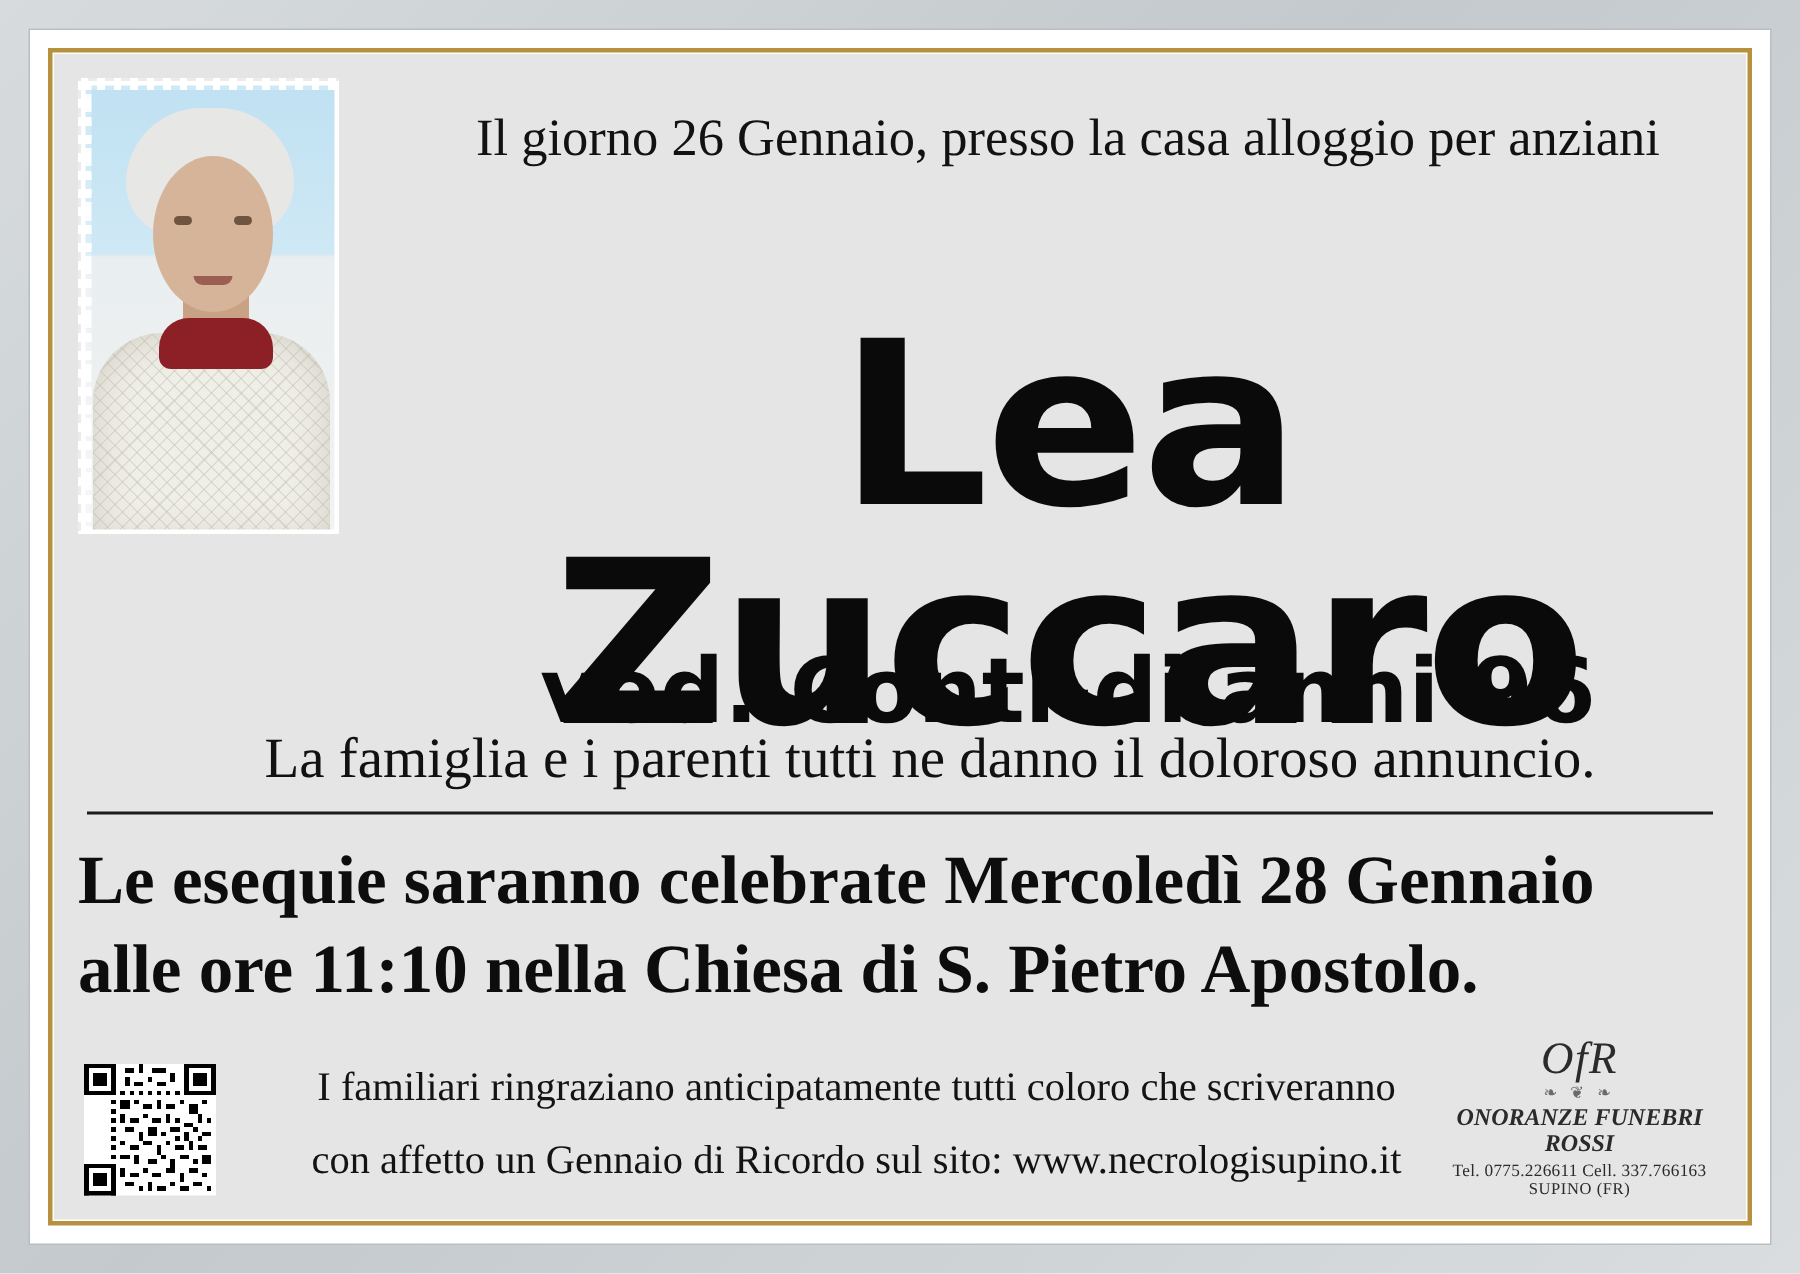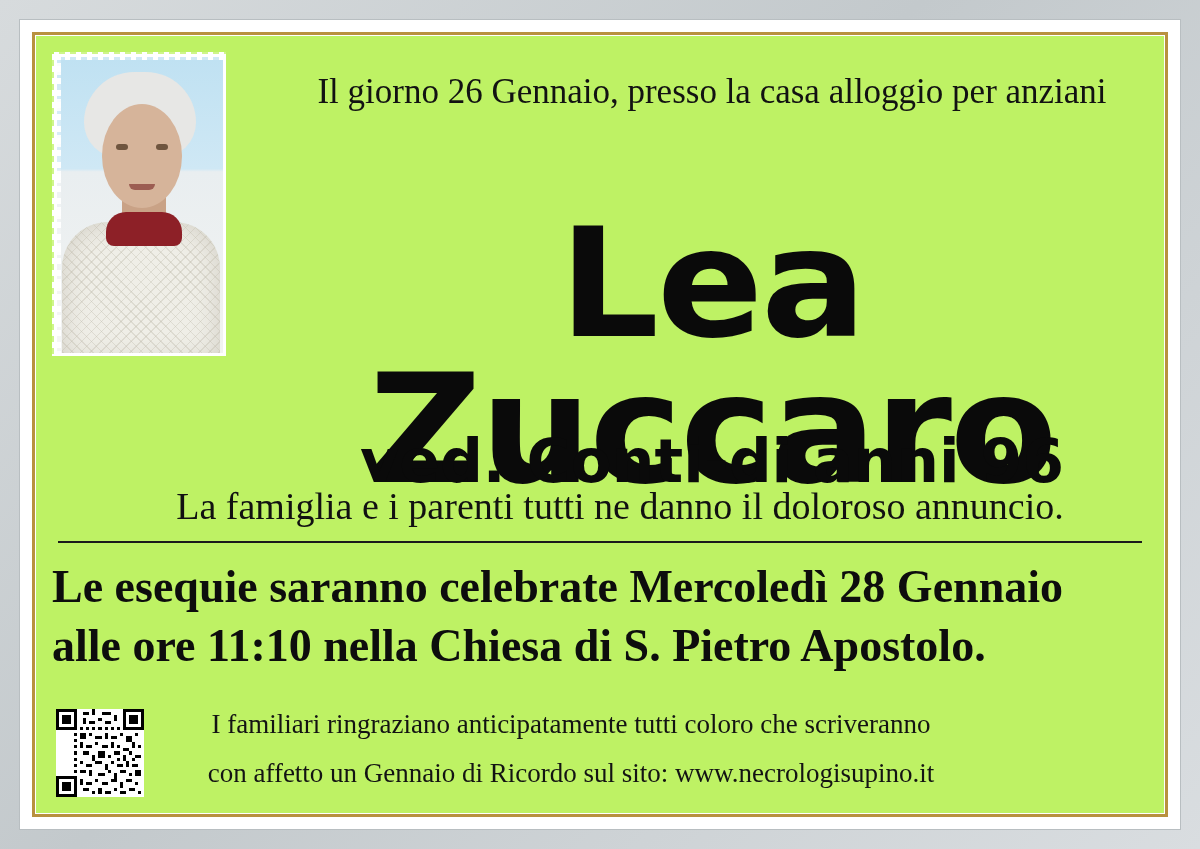--- a/index.html
+++ b/index.html
@@ -49,21 +49,21 @@
     border: 3px solid #b8913f;
     box-sizing: border-box;
   }
 
   .sheet {
     position: absolute;
     left: 16px;
     top: 16px;
     right: 16px;
     bottom: 16px;
-    background: #bef264;
+    background: #e5e5e5;
     box-sizing: border-box;
     overflow: hidden;
   }
 
   
   .photo-wrap {
     position: absolute;
     left: 18px;
     top: 18px;
     width: 172px;
@@ -461,16 +461,24 @@
               <rect x="25" y="16" width="1" height="1"></rect>
           </g>
         </svg>
       </div>
 
       <div class="thanks">
         <span class="line">I familiari ringraziano anticipatamente tutti coloro che scriveranno</span>
         <span class="line">con affetto un Gennaio di Ricordo sul sito: www.necrologisupino.it</span>
       </div>
 
+      <div class="logo">
+        <div class="logo-mark">OfR</div>
+        <div class="logo-orn">❧ ❦ ❧</div>
+        <div class="logo-name">ONORANZE FUNEBRI</div>
+        <div class="logo-sub">ROSSI</div>
+        <div class="logo-tel">Tel. 0775.226611    Cell. 337.766163</div>
+        <div class="logo-city">SUPINO (FR)</div>
+      </div>
 
     </div>
   </div>
 </div>
 
 </body></html>

